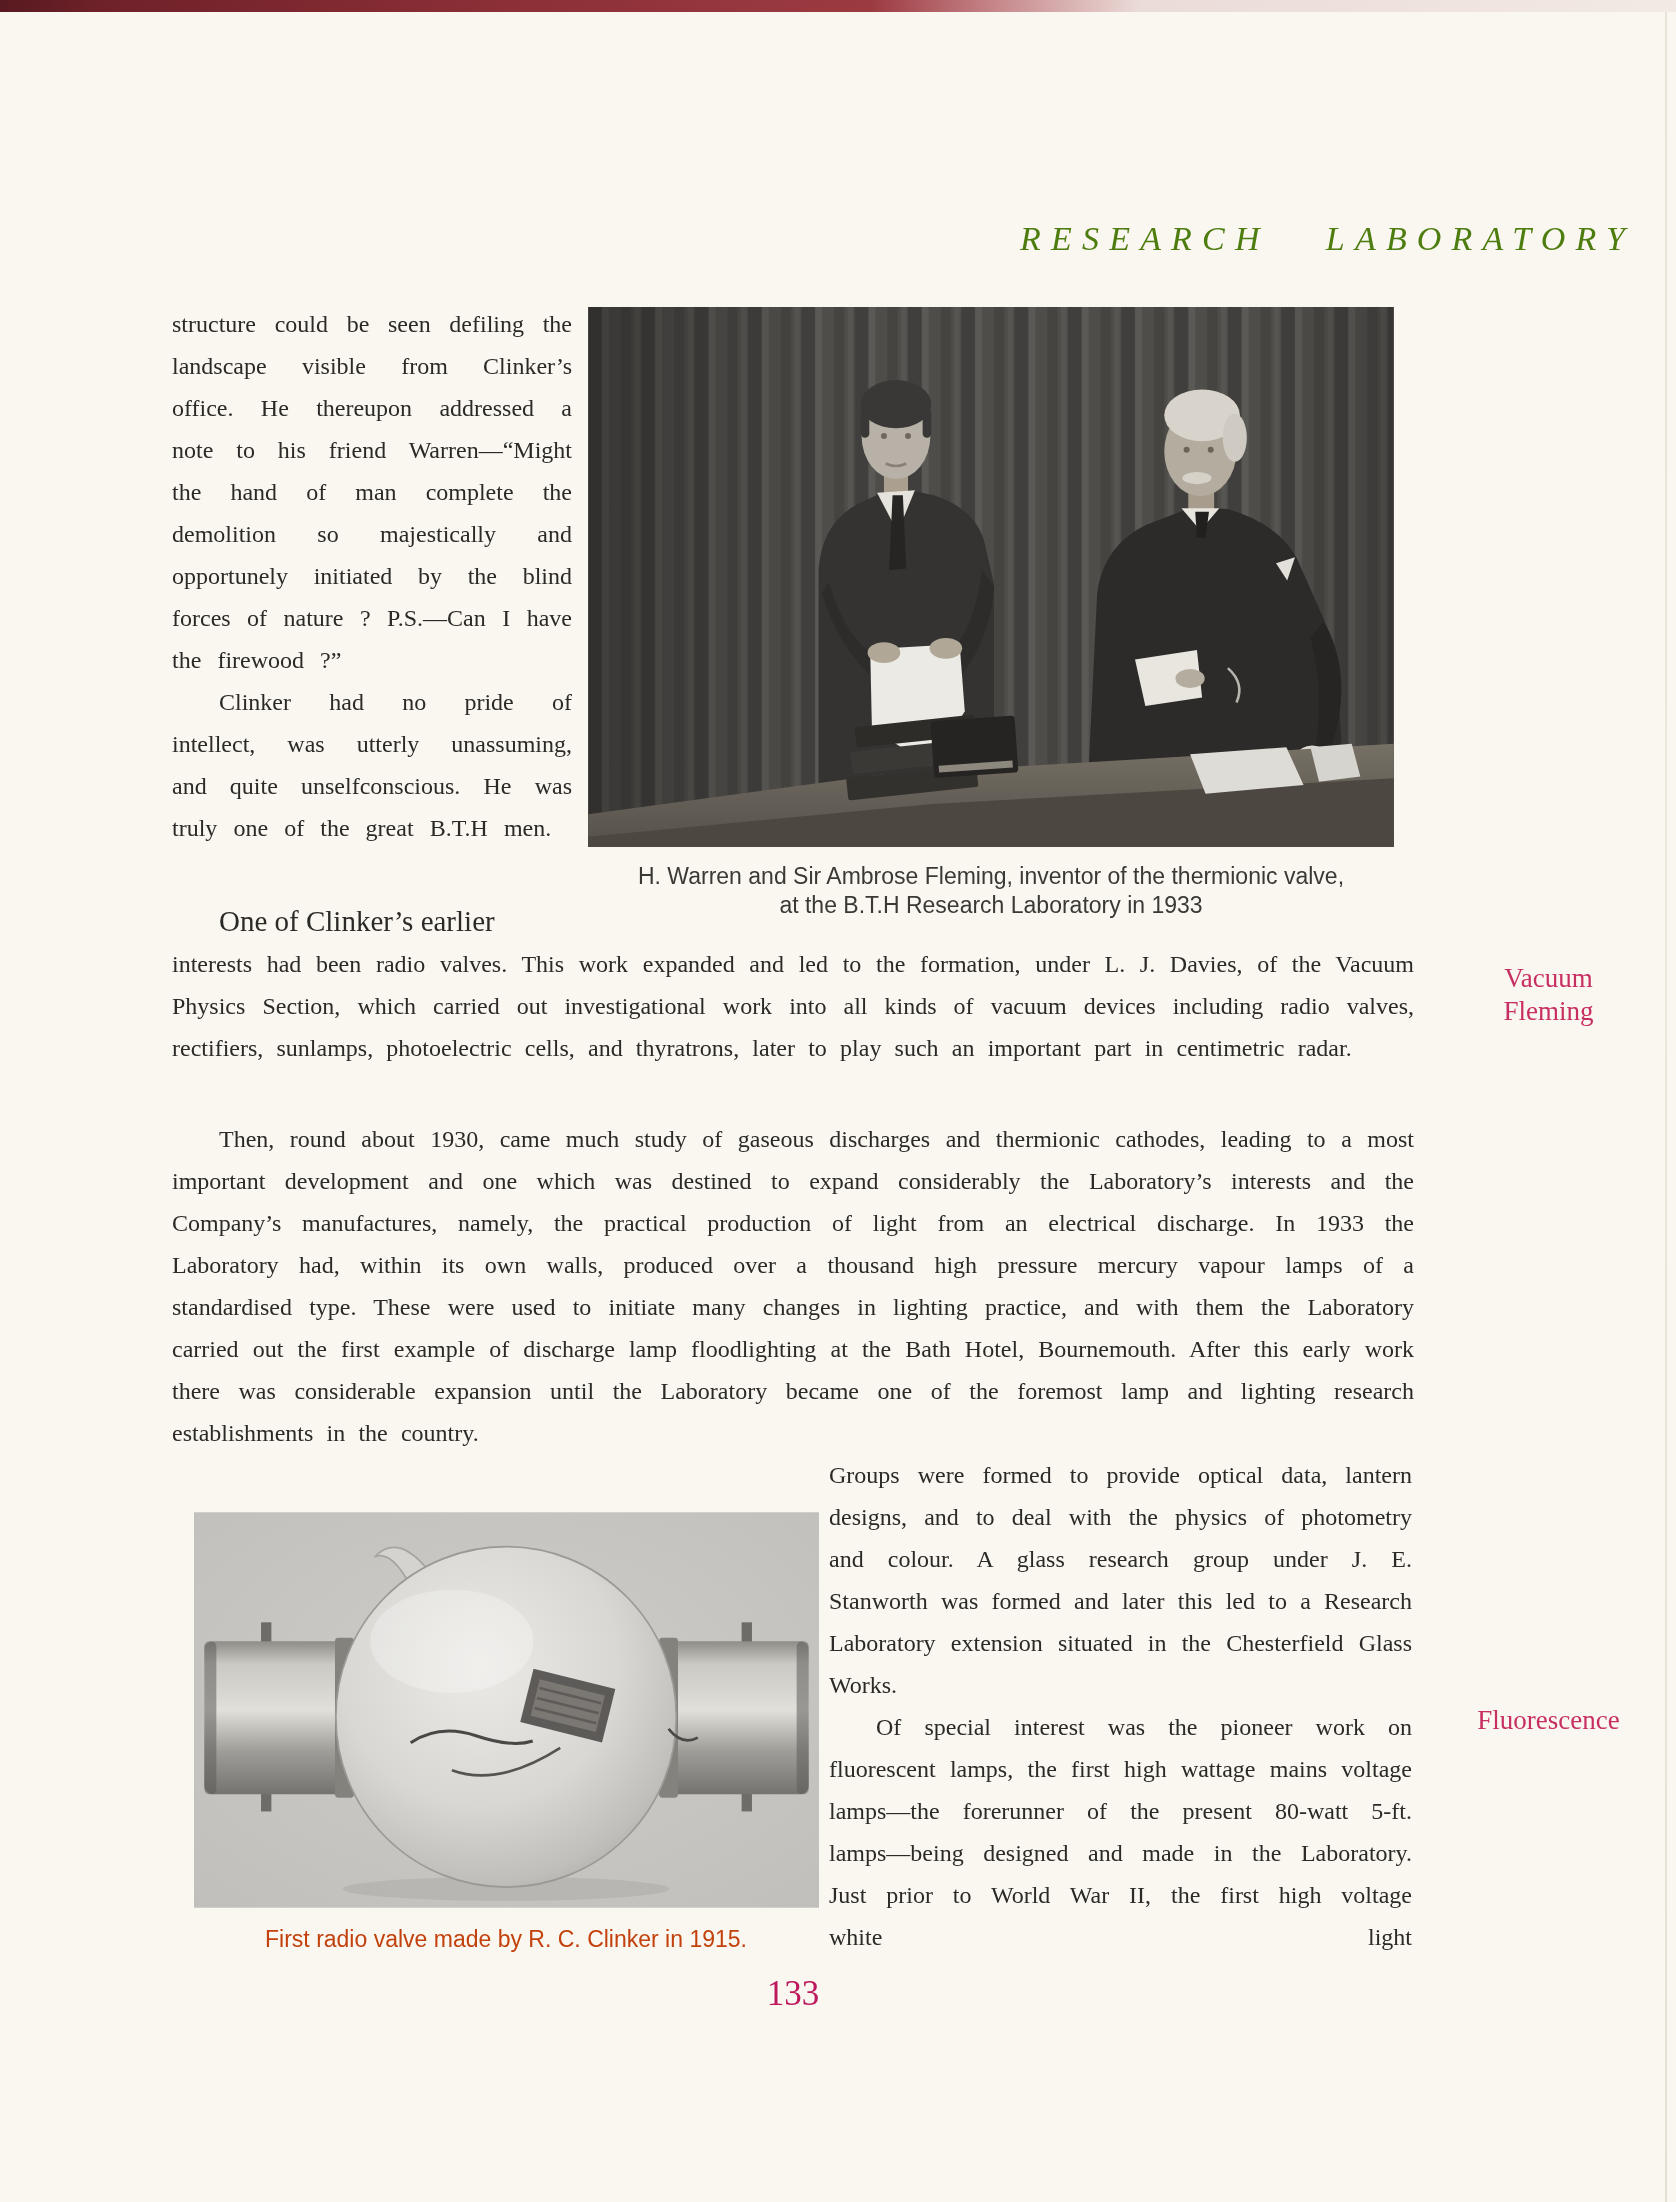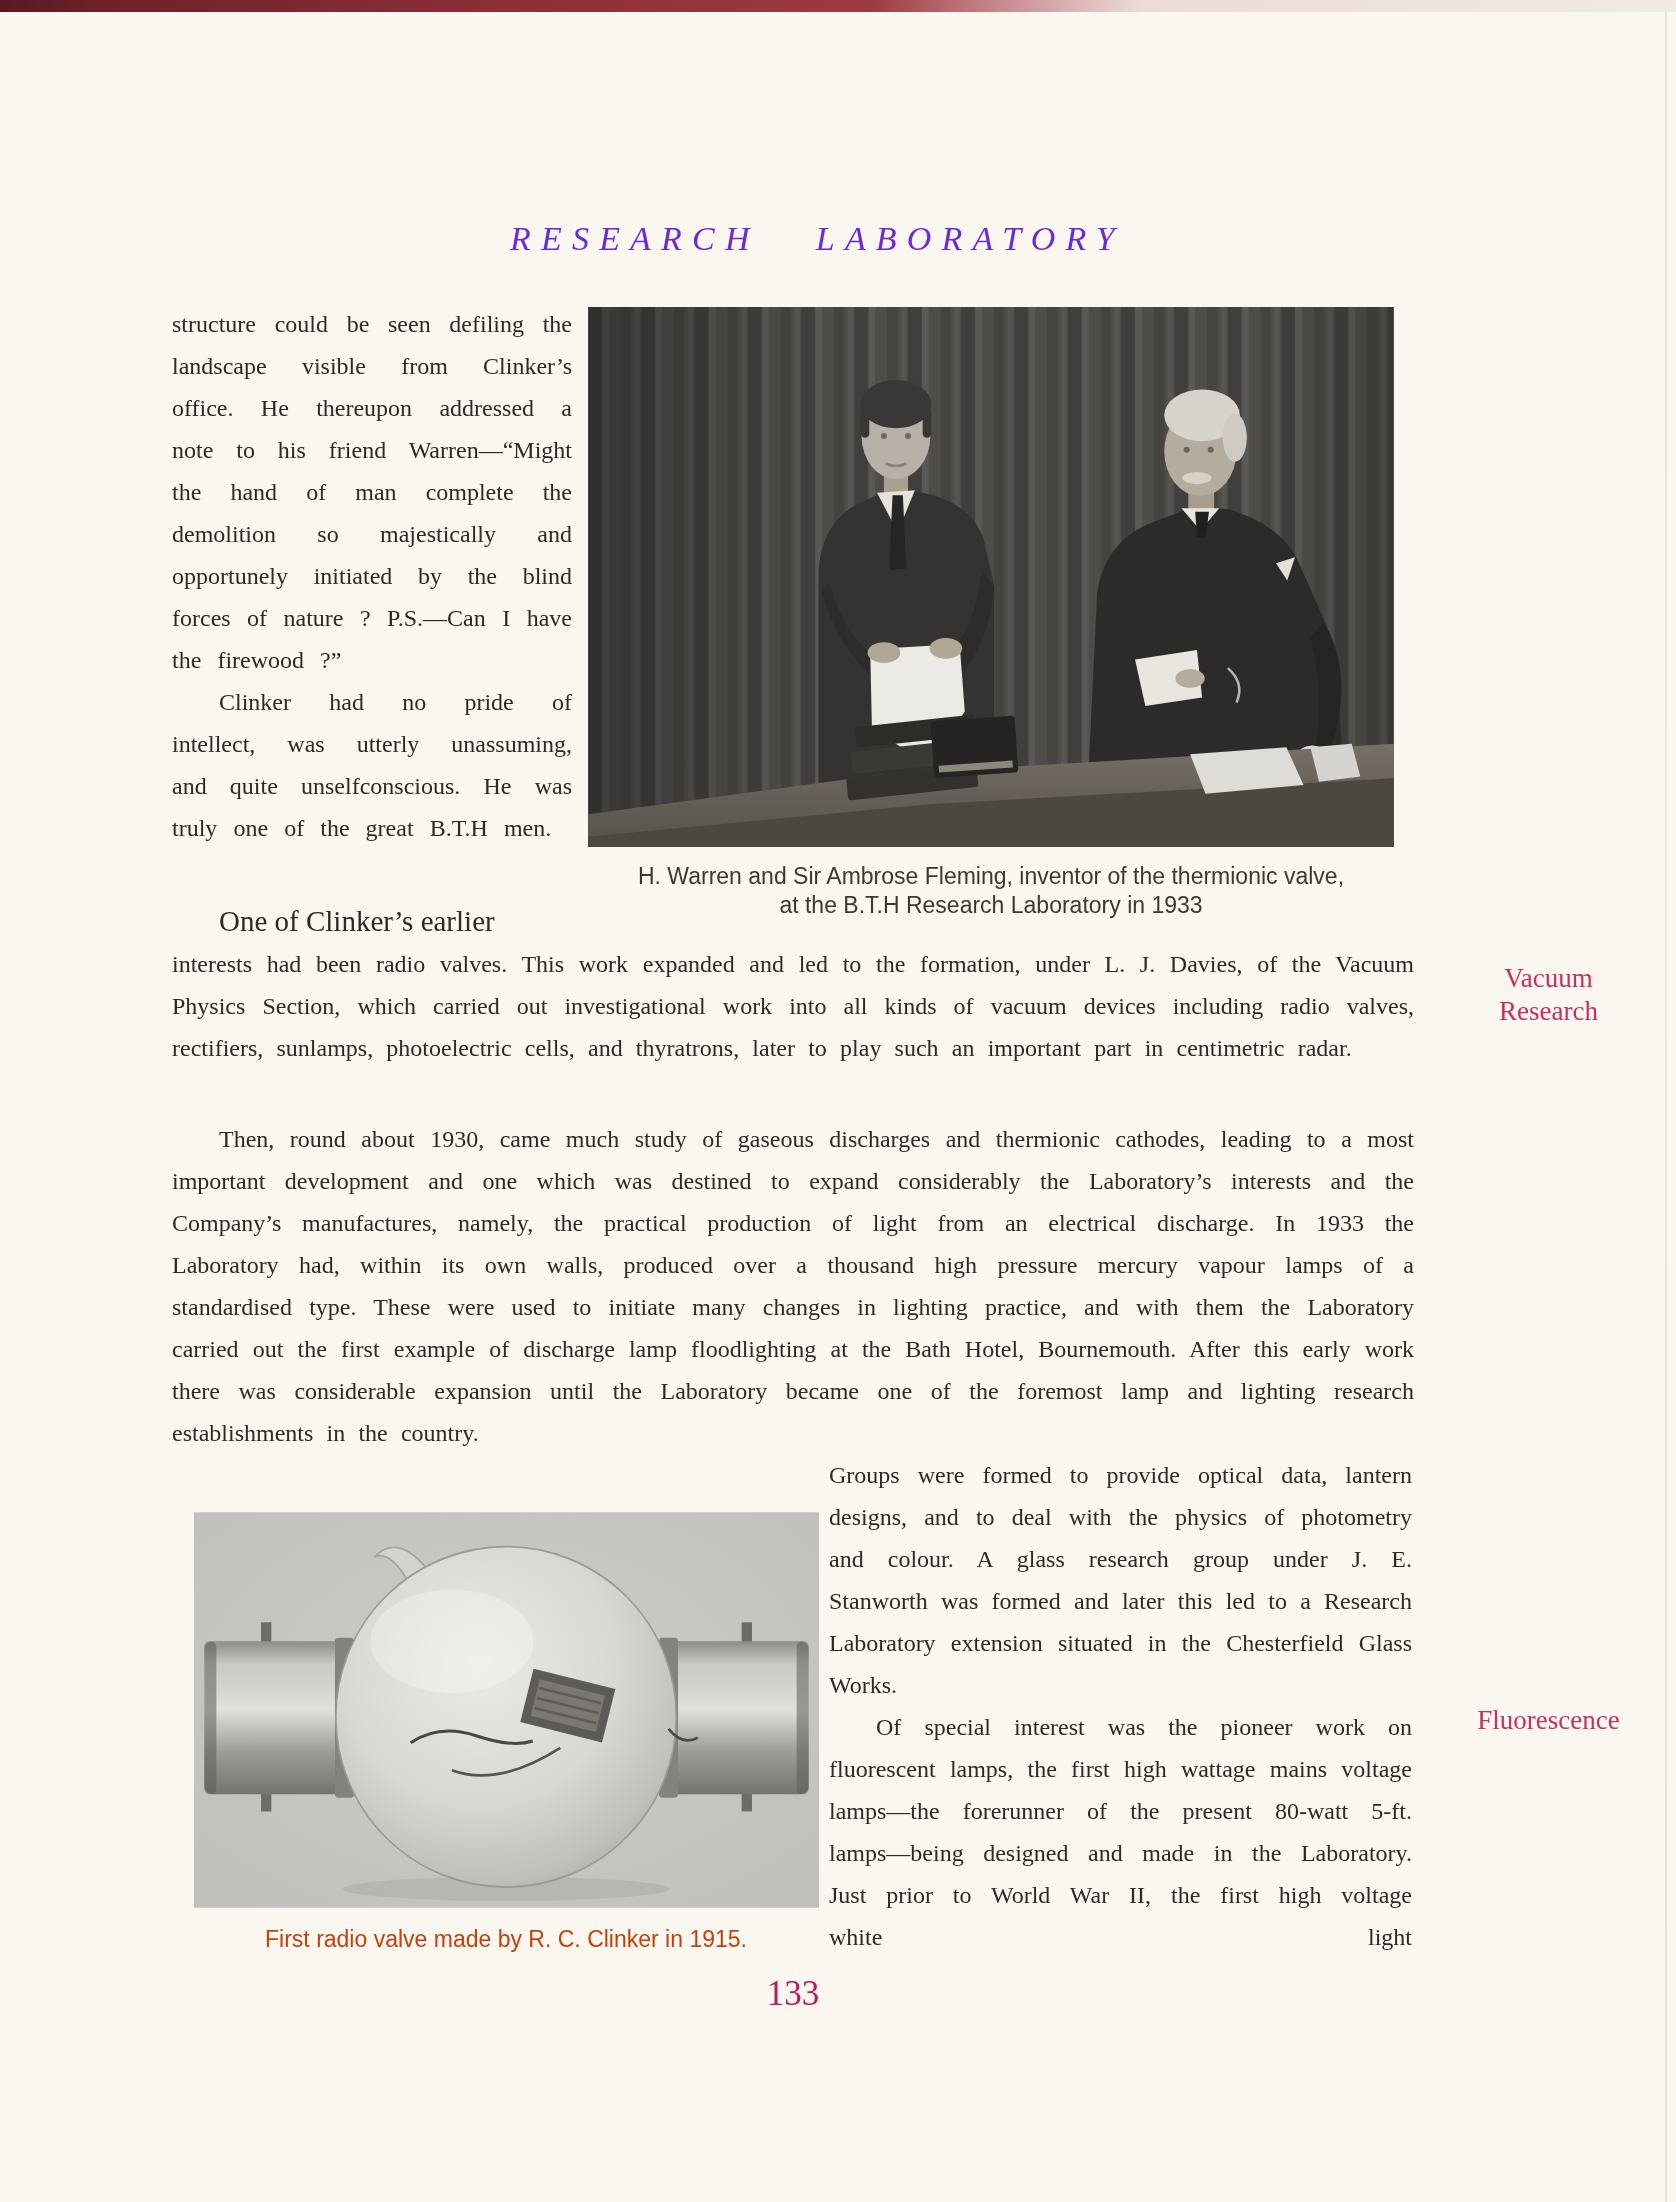--- a/index.html
+++ b/index.html
@@ -14,22 +14,22 @@
       #571a20 0%, #6f2129 6%, #8c2f37 30%, #9c3a41 52%,
       #c98d90 60%, rgba(216,186,186,.45) 68%, rgba(216,186,186,.22) 100%);
   }
   .page-edge{
     position:absolute; top:12px; right:8.6px; width:2.6px; height:2191px;
     background:linear-gradient(to bottom, #e3ddd0, #e9e3d6 40%, #e0dacc);
     opacity:.8;
   }
   .running-head{
     position:absolute; top:220px; left:0; width:1635px;
-    text-align:center; font-style:italic; font-size:34px;
-    letter-spacing:.30em; word-spacing:1.1em; color:#6d28d9;
+    text-align:right; font-style:italic; font-size:34px;
+    letter-spacing:.30em; word-spacing:1.1em; color:#4d7c0f;
   }
   .body-text{ font-size:24px; line-height:42px; text-align:justify; }
   .body-text p{ margin:0; }
   .indent{ text-indent:47px; }
   .col-left{
     position:absolute; left:172px; top:303px; width:400px;
     word-spacing:.42em;
   }
   .line-oneof{
     position:absolute; left:172px; top:905px; width:516px;
@@ -164,21 +164,21 @@
 
   <div class="caption1">
     <div>H. Warren and Sir Ambrose Fleming, inventor of the thermionic valve,</div>
     <div>at the B.T.H Research Laboratory in 1933</div>
   </div>
 
   <div class="para-full1 body-text">interests had been radio valves.  This work expanded and led to the formation, under L. J. Davies, of the Vacuum Physics Section, which carried out investigational work into all kinds of vacuum devices including radio valves, rectifiers, sunlamps, photoelectric cells, and thyratrons, later to play such an important part in centimetric radar.</div>
 
   <div class="margin-note mn1">
     <div>Vacuum</div>
-    <div>Research</div>
+    <div>Fleming</div>
   </div>
 
   <div class="para-full2 body-text indent">Then, round about 1930, came much study of gaseous discharges and thermionic cathodes, leading to a most important development and one which was destined to expand considerably the Laboratory’s interests and the Company’s manufactures, namely, the practical production of light from an electrical discharge.  In 1933 the Laboratory had, within its own walls, produced over a thousand high pressure mercury vapour lamps of a standardised type.  These were used to initiate many changes in lighting practice, and with them the Laboratory carried out the first example of discharge lamp floodlighting at the Bath Hotel, Bournemouth.  After this early work there was considerable expansion until the Laboratory became one of the foremost lamp and lighting research establishments in the country.</div>
 
   <div class="col-right body-text">
     <p>Groups were formed to provide optical data, lantern designs, and to deal with the physics of photometry and colour.  A glass research group under J. E. Stanworth was formed and later this led to a Research Laboratory extension situated in the Chesterfield Glass Works.</p>
     <p class="indent cont">Of special interest was the pioneer work on fluorescent lamps, the first high wattage mains voltage lamps—the forerunner of the present 80-watt 5-ft. lamps—being designed and made in the Laboratory.  Just prior to World War II, the first high voltage white light</p>
   </div>
 
   <div class="margin-note mn2">Fluorescence</div>

